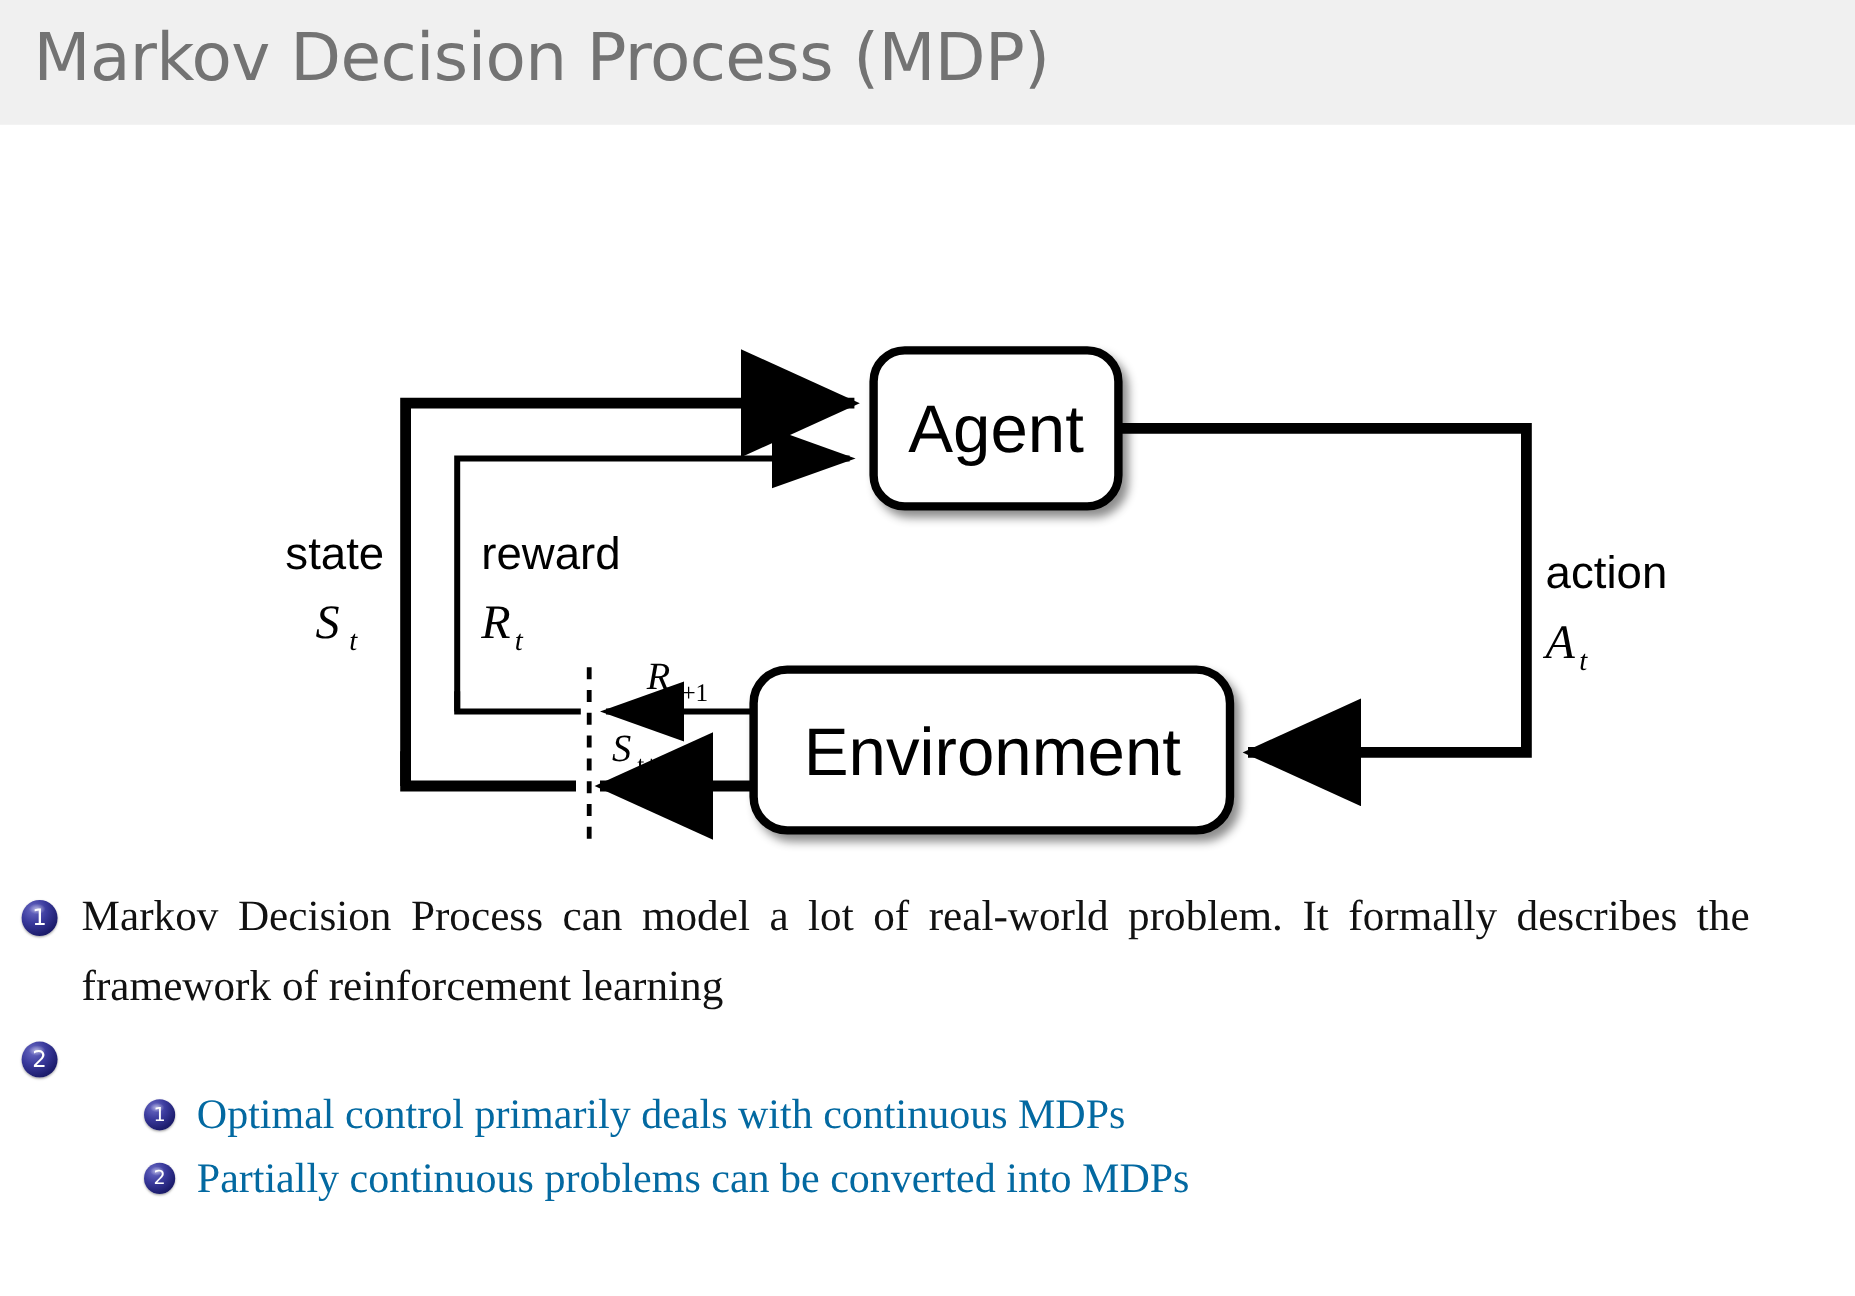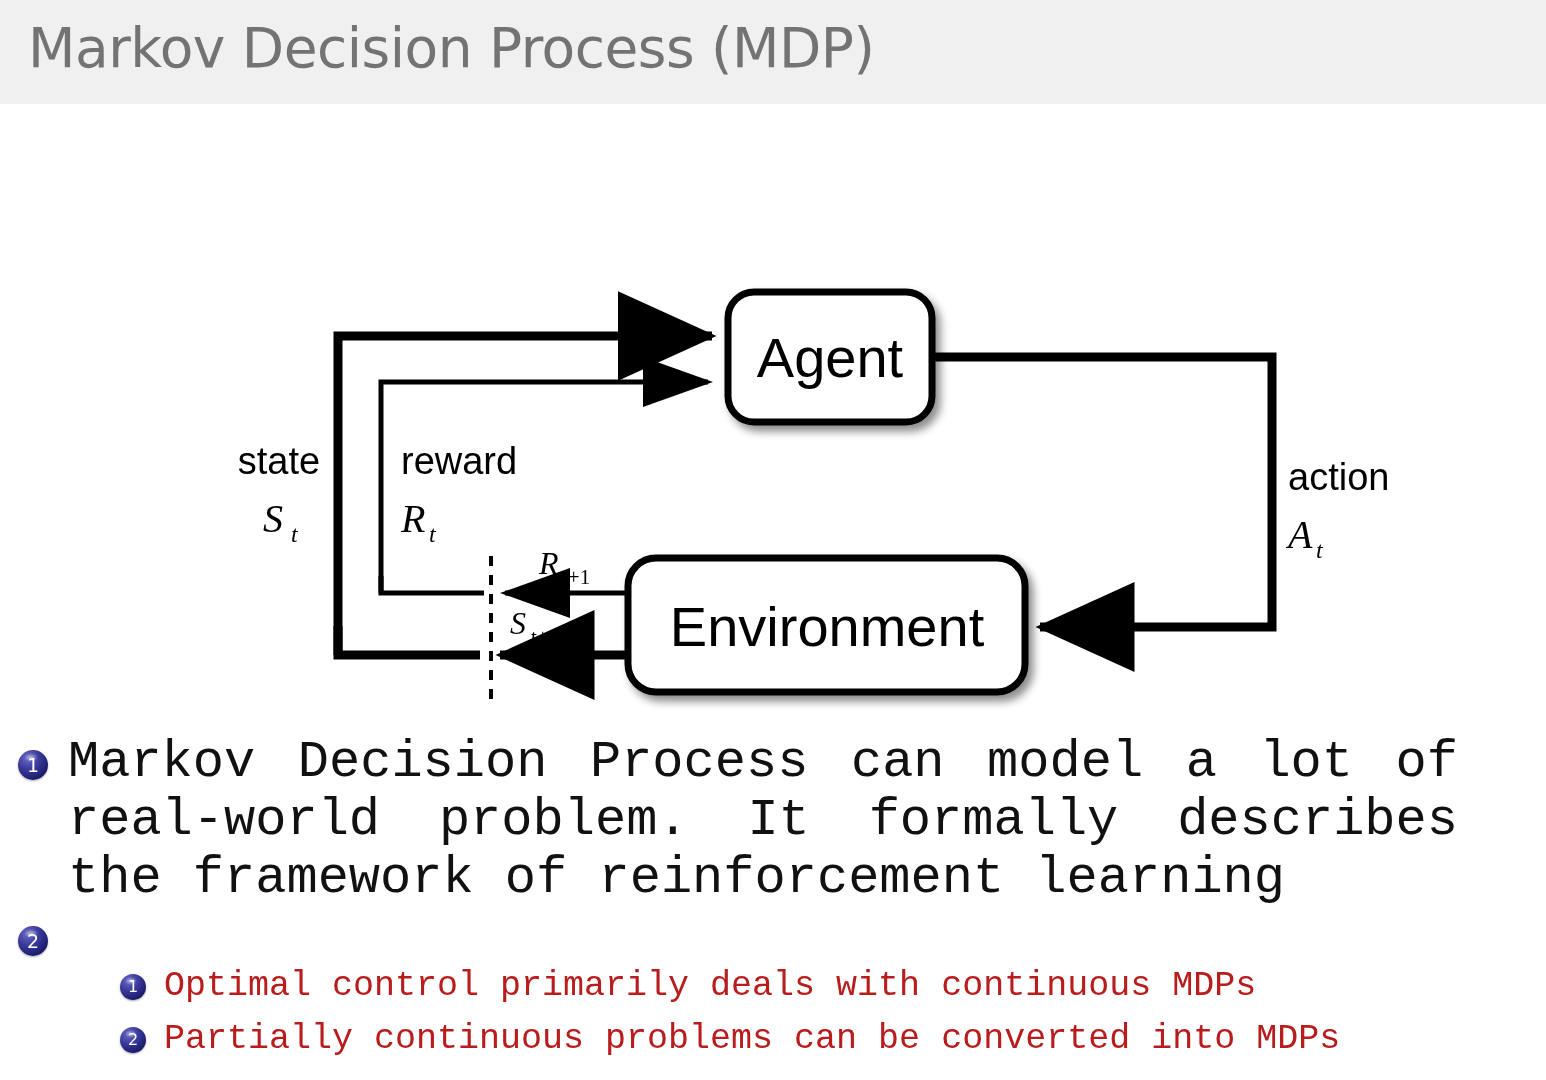--- a/index.html
+++ b/index.html
@@ -93,36 +93,36 @@
   .bullet-row {
     position: relative;
     display: flex;
     align-items: flex-start;
   }
   .bullet-l1 {
     padding-left: 68px;
     margin-bottom: 2px;
   }
   .bullet-l1 .bullet-text {
-    font-family: Liberation Mono, monospace;
-    font-size: 52px;
+    font-family: Liberation Serif, serif;
+    font-size: 36px;
     line-height: 58px;
     color: #111111;
     max-width: 1390px;
     text-align: justify;
   }
   .bullet-l2 {
     padding-left: 164px;
     margin-bottom: 0px;
   }
   .bullet-l2 .bullet-text {
-    font-family: Liberation Mono, monospace;
+    font-family: Liberation Serif, serif;
     font-size: 35px;
     line-height: 53px;
-    color: #b91c1c;
+    color: #0369a1;
   }
 
   .badge {
     flex: 0 0 auto;
     border-radius: 50%;
     color: #ffffff;
     text-align: center;
     font-family: "DejaVu Sans", sans-serif;
     font-weight: 400;
     background:

